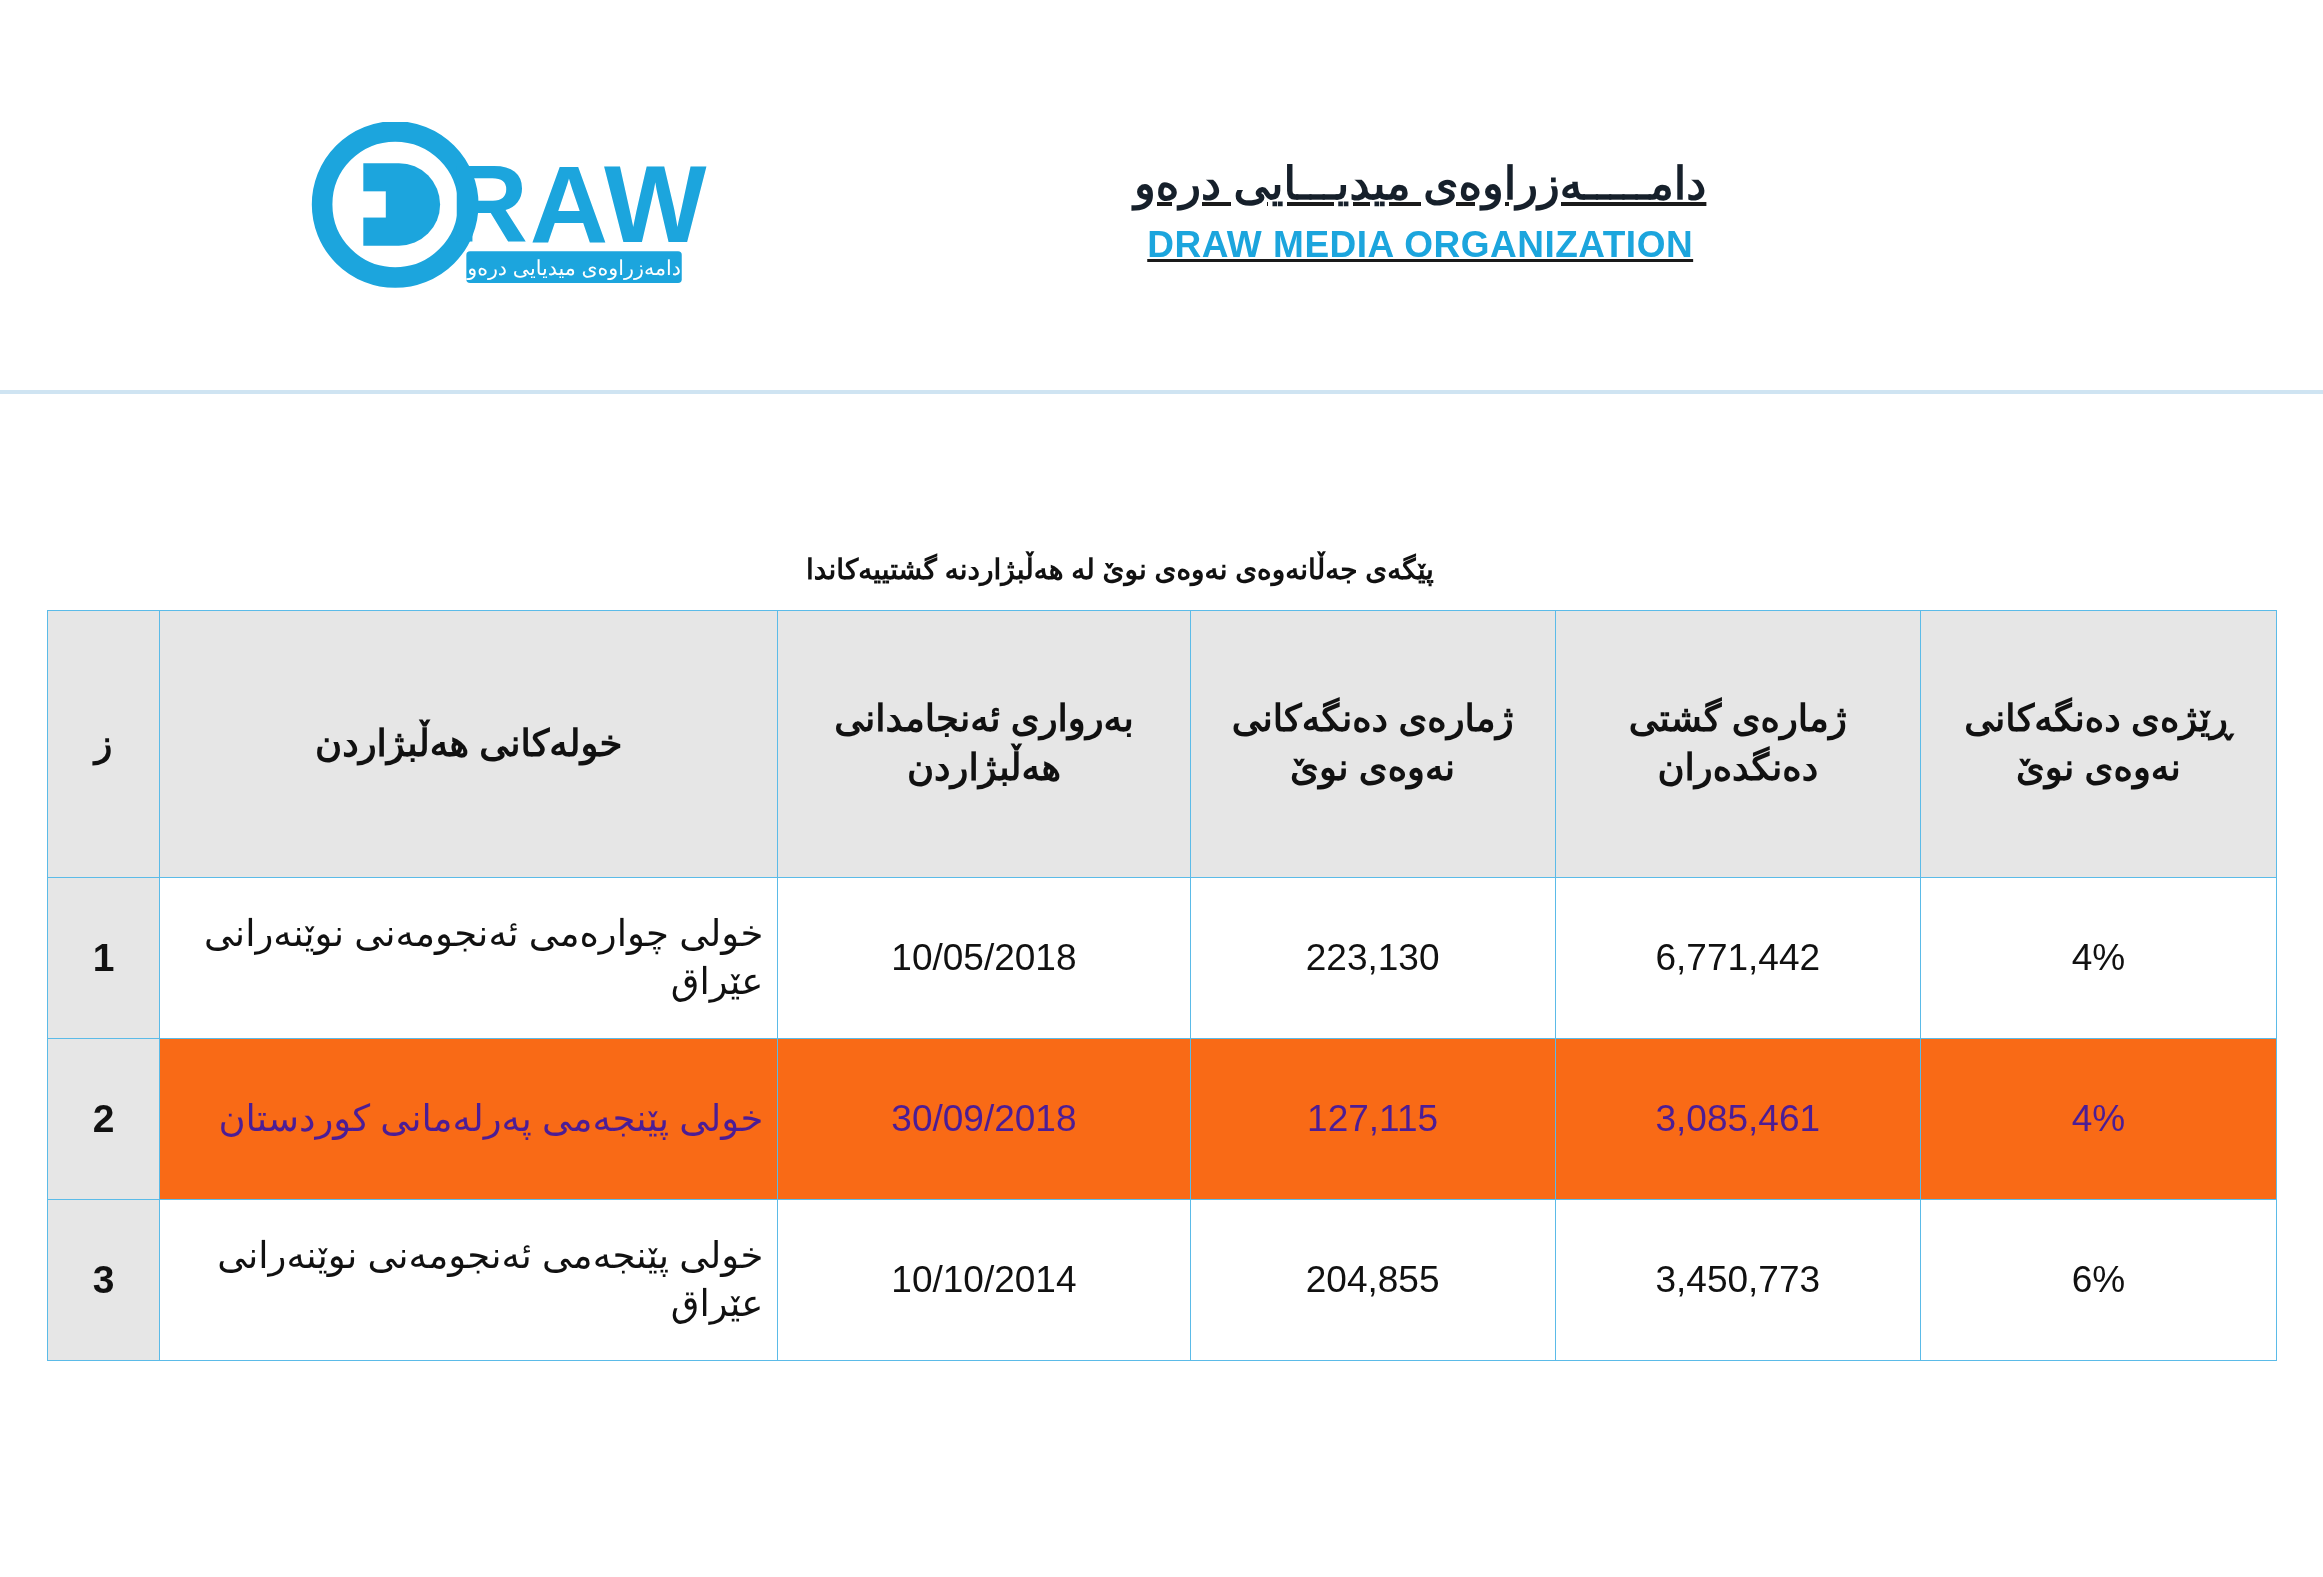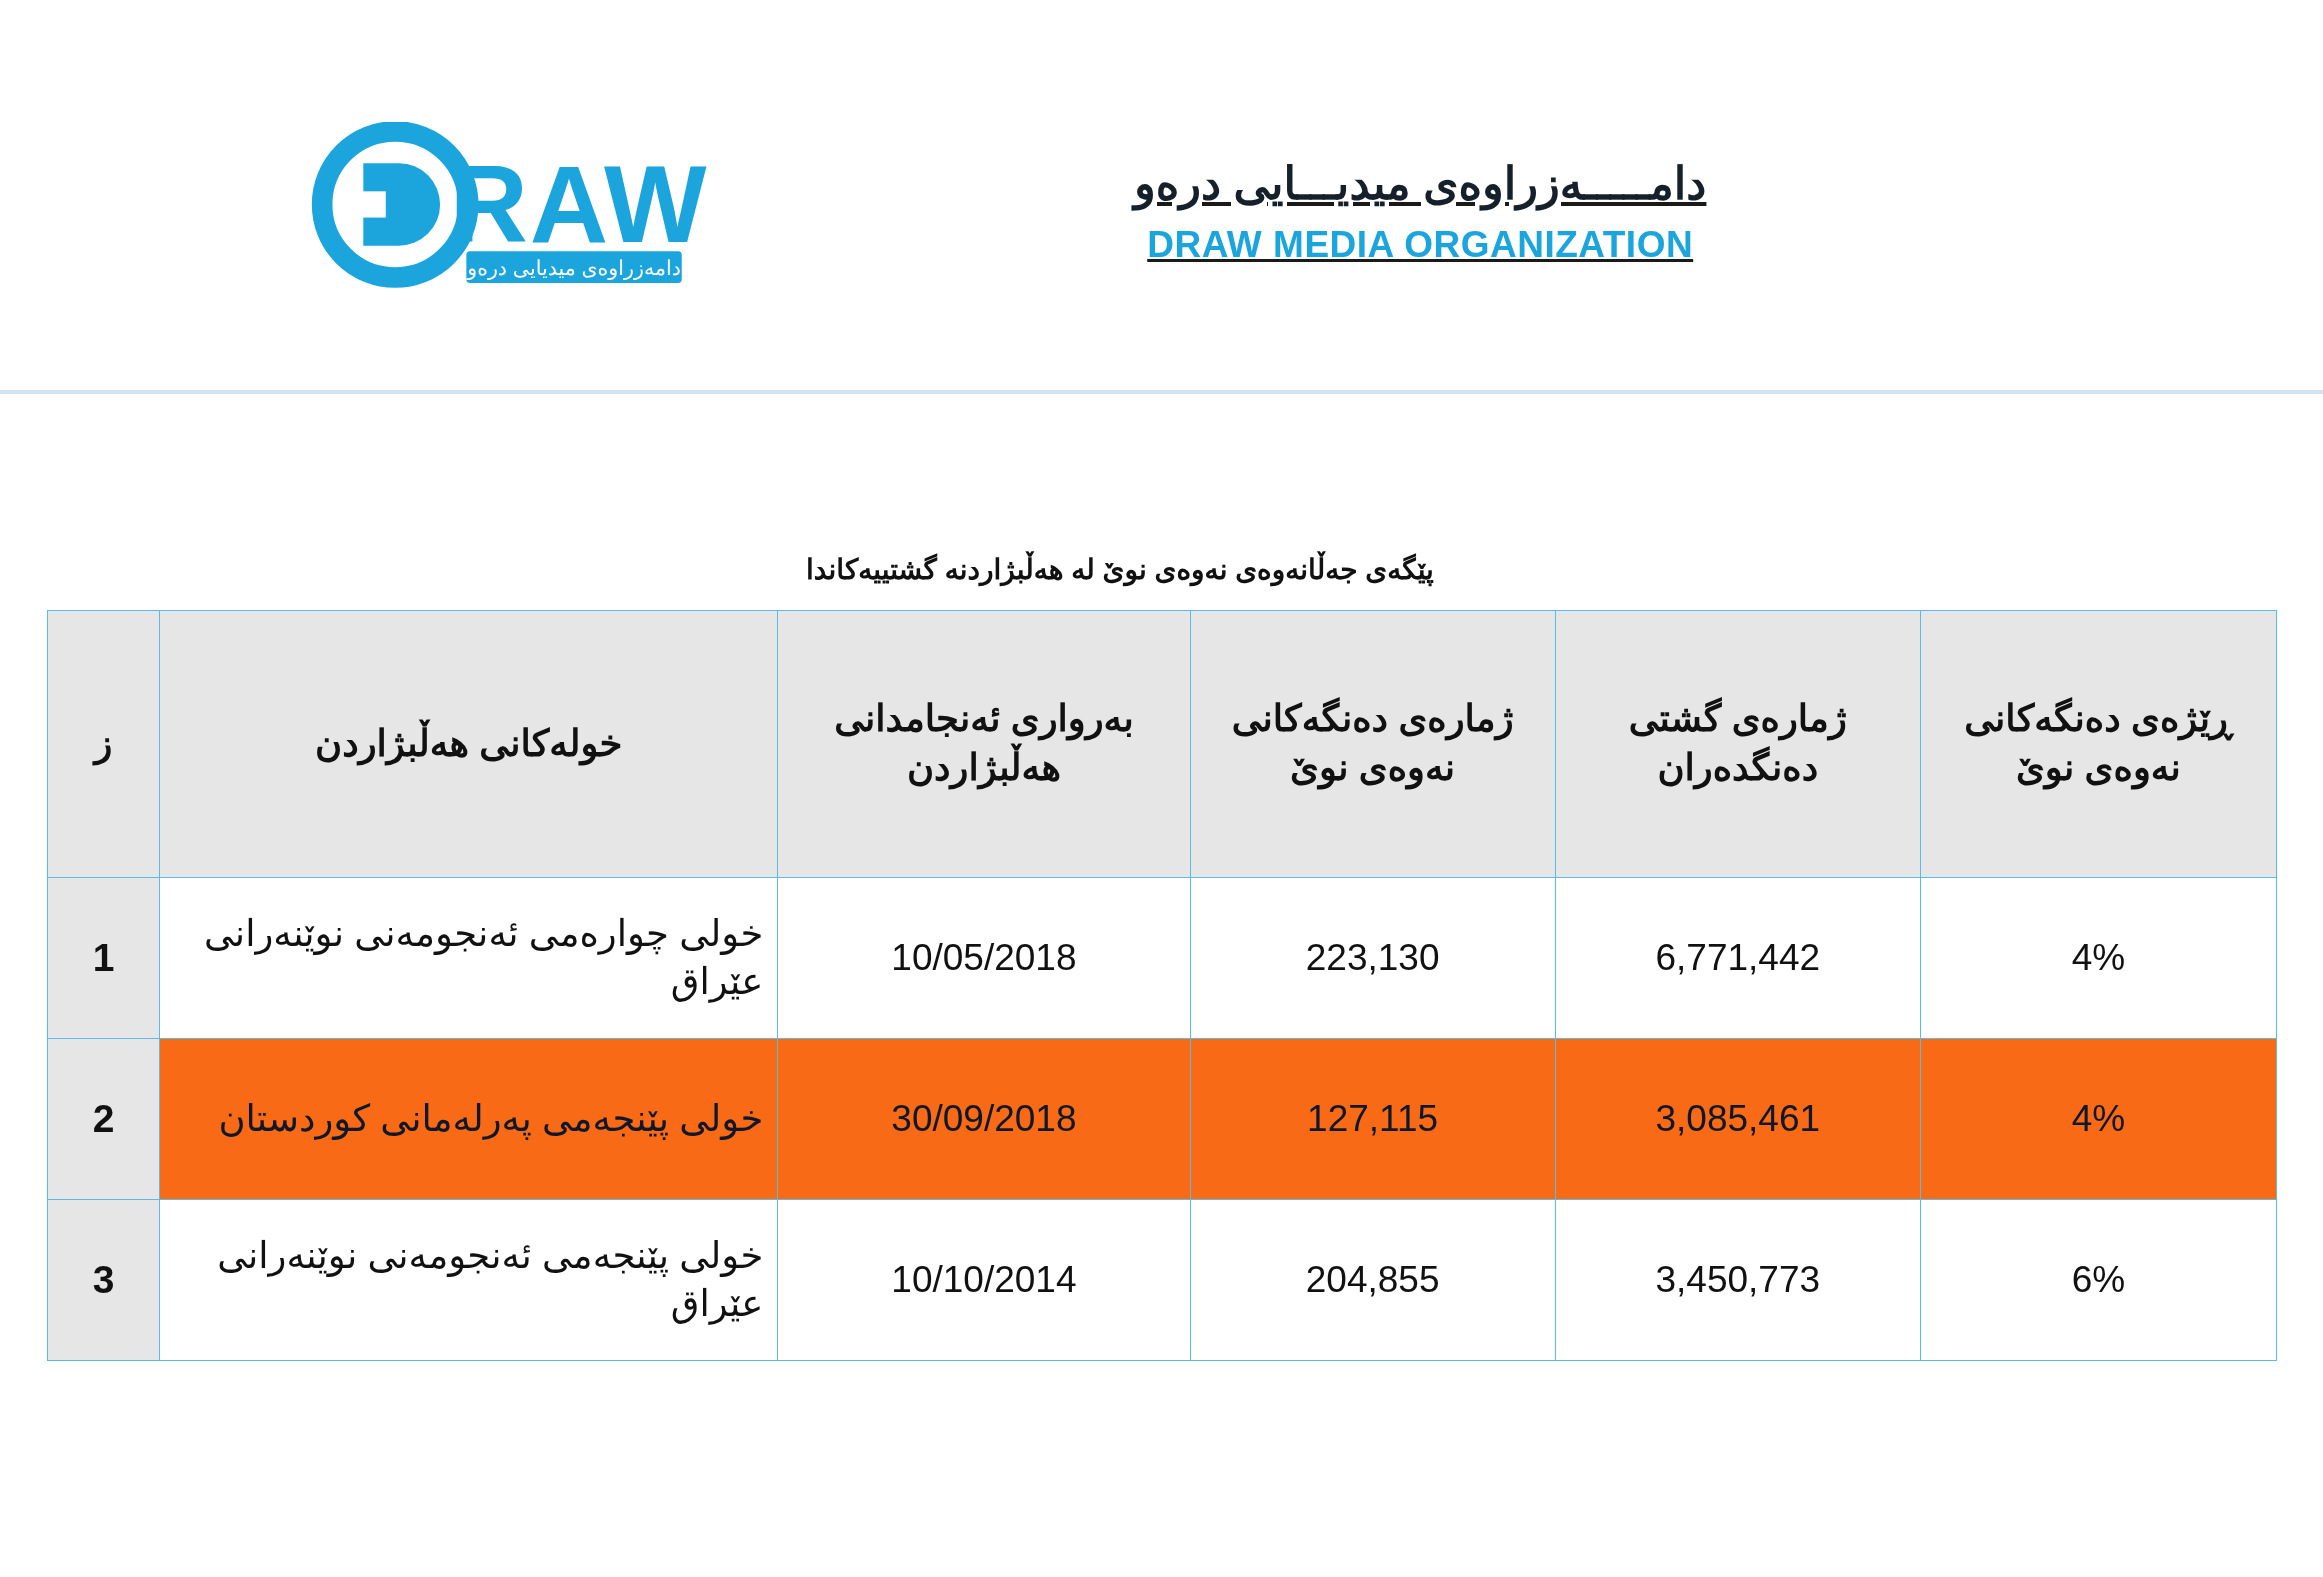--- a/index.html
+++ b/index.html
@@ -116,21 +116,21 @@
     font-weight: bold;
     font-size: 39px;
   }
   tbody td.round {
     text-align: right;
     padding-right: 14px;
     font-size: 37px;
   }
   tbody tr.highlight td {
     background: #f96a16;
-    color: #0f172a;
+    color: #4c1d95;
   }
   tbody tr.highlight td.idx {
     background: #e6e6e6;
     color: #111;
   }
   .num { font-size: 39px; direction: ltr; unicode-bidi: embed; }
 </style>
 </head>
 <body>
 

